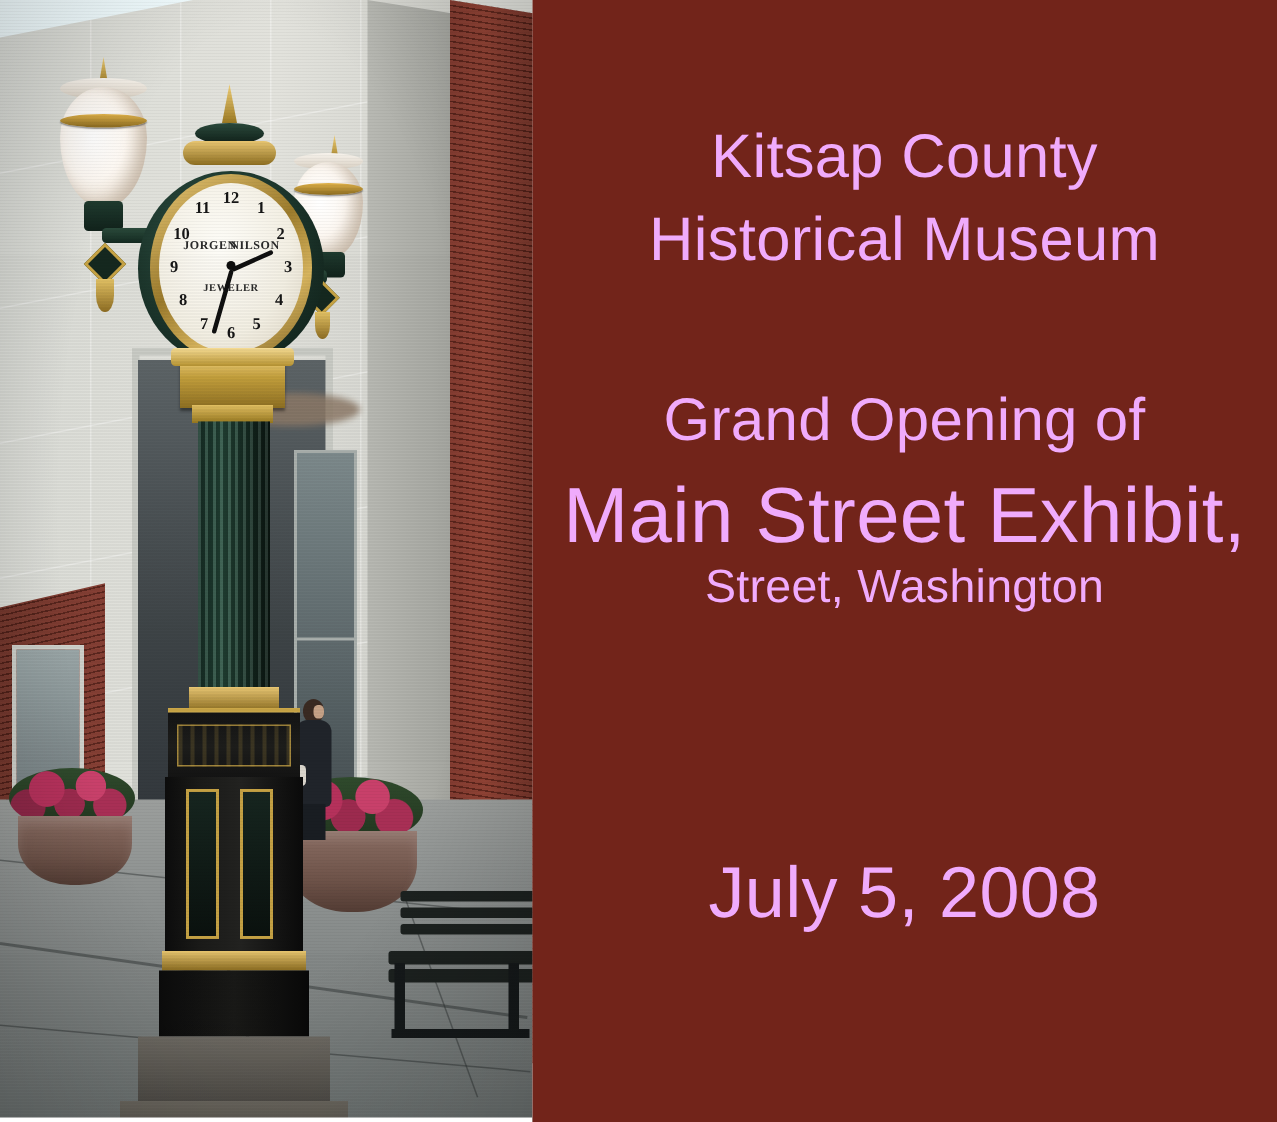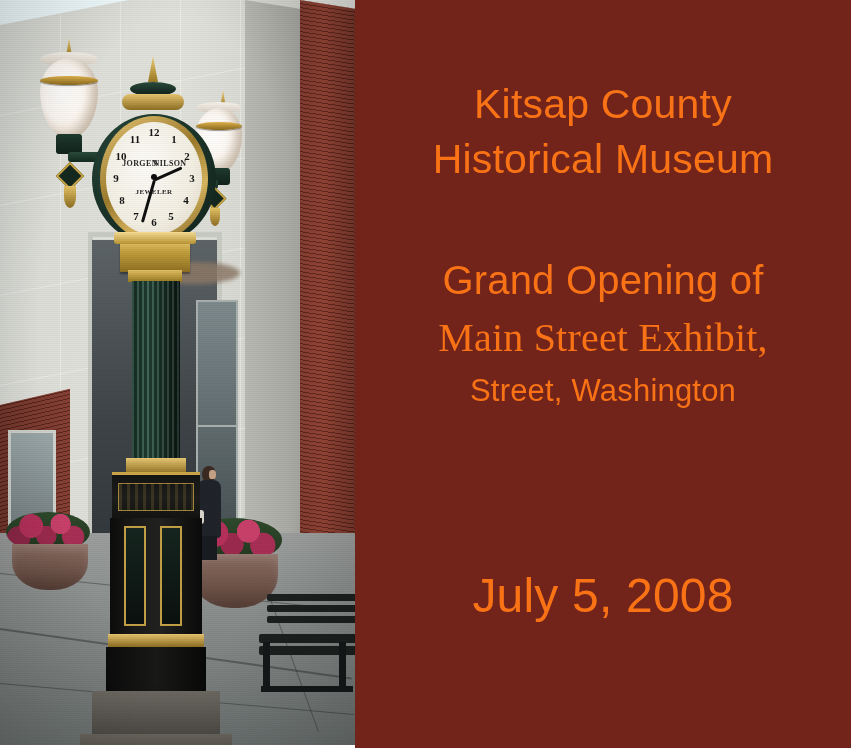--- a/index.html
+++ b/index.html
@@ -268,34 +268,34 @@
   .photo-bottom-edge{
     position:absolute;left:0;bottom:0;width:100%;height:3px;background:#ffffff;
   }
 
   
   .panel{
     position:relative;
     width:496px;
     height:748px;
     background:#72241a;
-    color:#f97316;
+    color:#f0abfc;
     text-align:center;
   }
   .line{
     position:absolute;left:0;width:100%;
     line-height:1;
     font-weight:400;
     letter-spacing:.2px;
     white-space:nowrap;
   }
   .t1{top:84px;font-size:41px;}
   .t2{top:139px;font-size:41px;}
   .t3{top:260px;font-size:40px;}
-  .t4{top:318px;font-size:40px;font-family:Liberation Serif, serif;}
+  .t4{top:318px;font-size:52px;}
   .t5{top:375px;font-size:31px;}
   .t6{top:518px;font-size:31px;}
   .t7{top:560px;font-size:48px;margin-top:12px;}
 </style>
 </head>
 <body>
 
 <div class="poster">
 
   <div class="photo">

